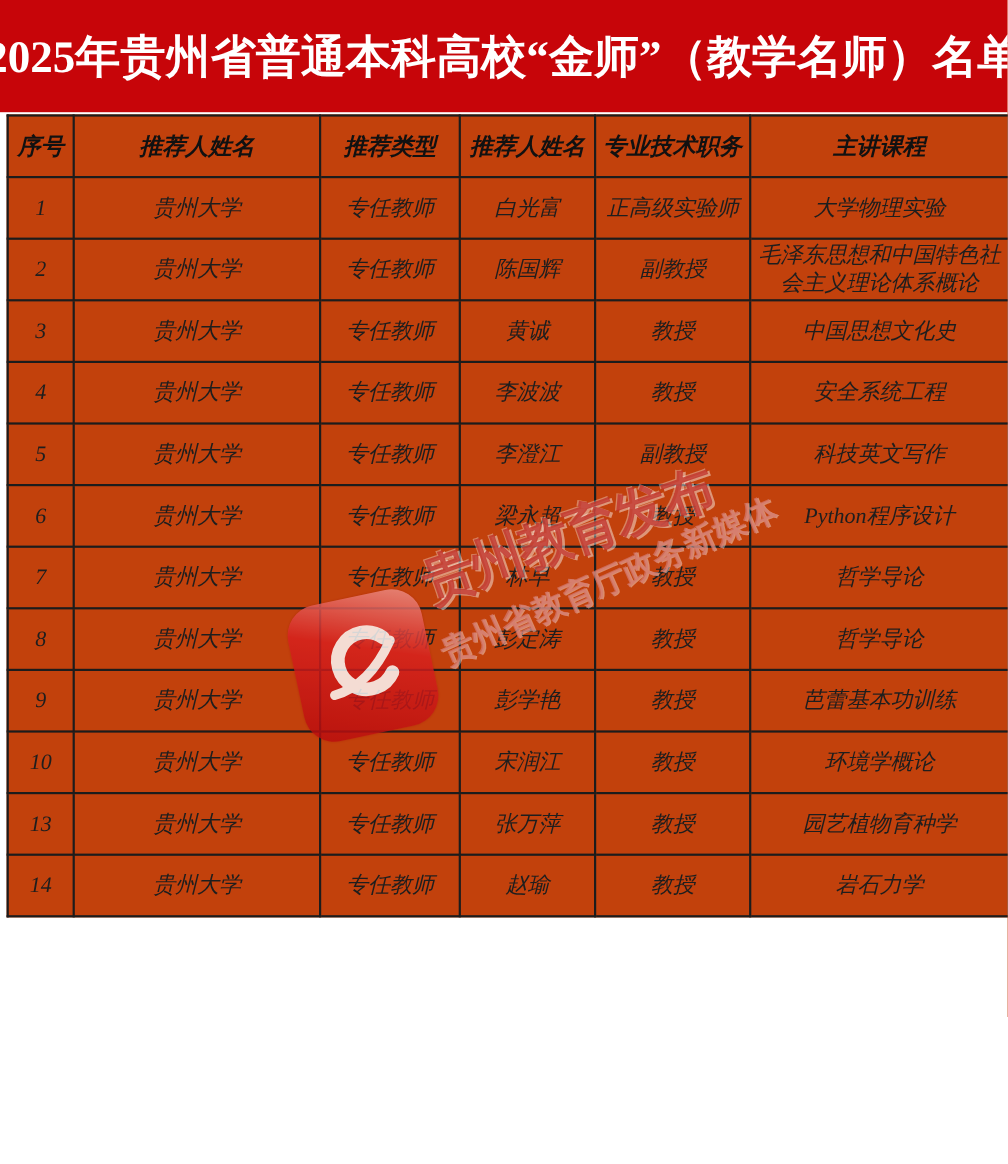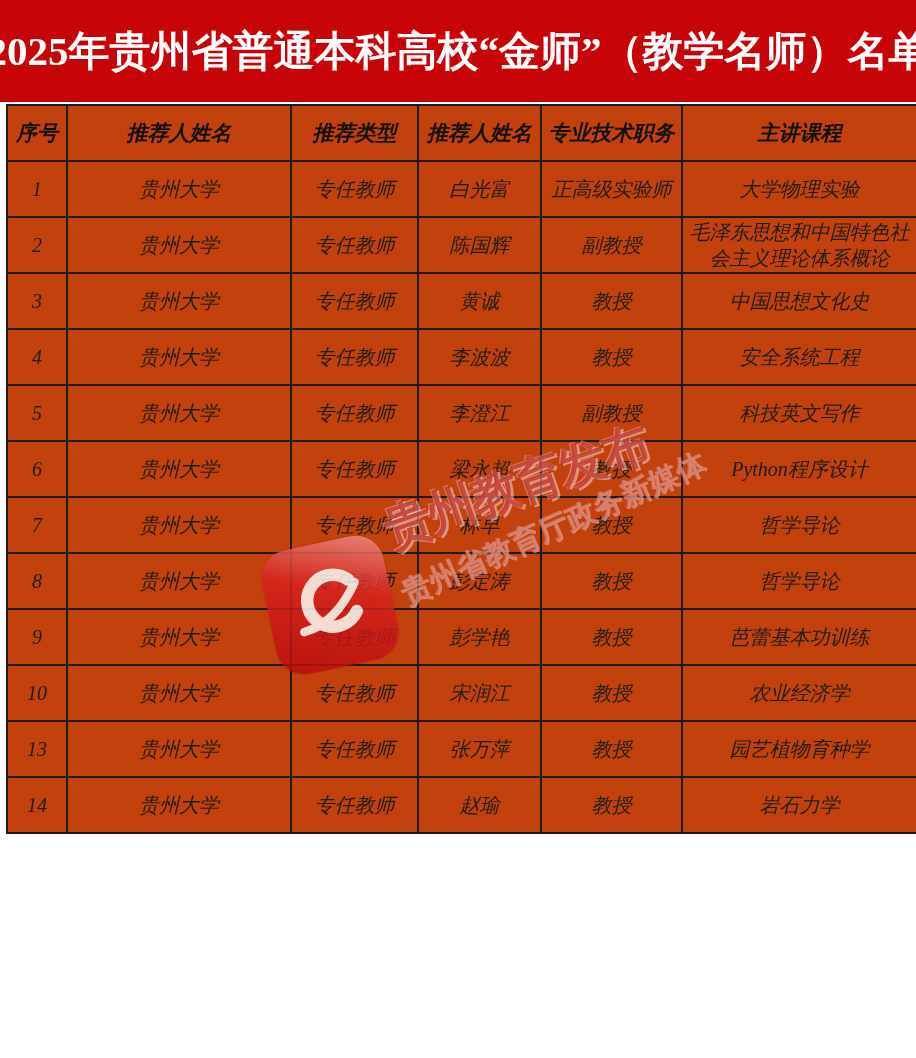--- a/index.html
+++ b/index.html
@@ -161,21 +161,21 @@
         <td>彭学艳</td>
         <td>教授</td>
         <td>芭蕾基本功训练</td>
       </tr>
       <tr>
         <td>10</td>
         <td>贵州大学</td>
         <td>专任教师</td>
         <td>宋润江</td>
         <td>教授</td>
-        <td>农业经济学</td>
+        <td>环境学概论</td>
       </tr>
       <tr>
         <td>13</td>
         <td>贵州大学</td>
         <td>专任教师</td>
         <td>张万萍</td>
         <td>教授</td>
         <td>园艺植物育种学</td>
       </tr>
       <tr>

